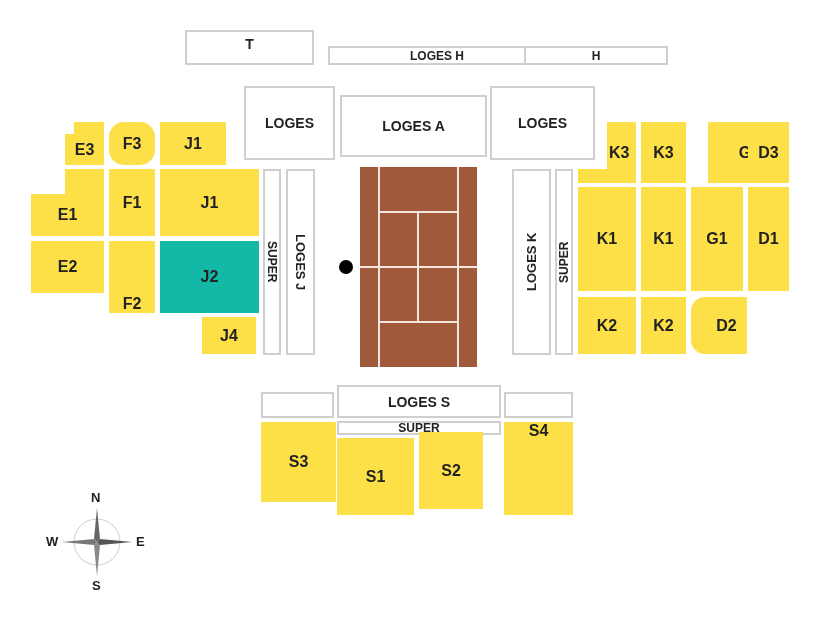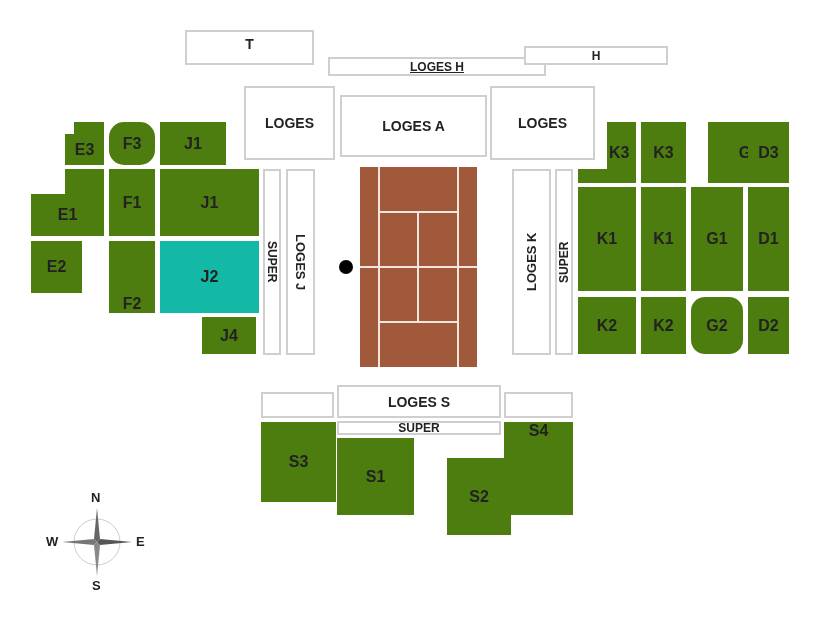--- a/index.html
+++ b/index.html
@@ -4,37 +4,37 @@
   <style>
     * { box-sizing: border-box; margin: 0; padding: 0; }
     html, body { width: 820px; height: 620px; background: #ffffff; overflow: hidden; }
     body { position: relative; font-family: "Liberation Sans", sans-serif; }
     .sec {
       position: absolute;
       display: flex; align-items: center; justify-content: center;
       font-weight: bold; color: #222; font-size: 16px;
       cursor: pointer;
     }
-    .grey { background: #4d7c0f; }
+    .grey { background: #fde047; }
     .white { background: #fff; border: 2px solid #cfcfcf; font-size: 14px; }
     .hl { background: #14b8a6; }
     .vert { writing-mode: vertical-rl; font-size: 13px; }
     .small { font-size: 12px; }
     .court { position: absolute; background: #a0593a; }
     .court-line { position: absolute; background: #f4e6df; }
     .dot { position: absolute; width: 14px; height: 14px; border-radius: 50%; background: #000; }
     .compass-letter { position: absolute; font-weight: bold; font-size: 13px; color: #222; }
   </style>
 </head>
 <body>
 
 <div class="sec white" style="left:185px;top:30px;width:129px;height:35px;align-items:flex-start;padding-top:4px;">
     <span>T</span>
   </div>
-<div class="sec white small" style="left:328px;top:57px;width:218px;height:19px;text-decoration:underline;">
+<div class="sec white small" style="left:328px;top:46px;width:218px;height:19px;">
     <span>LOGES H</span>
   </div>
 <div class="sec white small" style="left:524px;top:46px;width:144px;height:19px;">
     <span>H</span>
   </div>
 
 <div class="sec white" style="left:244px;top:86px;width:91px;height:74px;">
     <span>LOGES</span>
   </div>
 <div class="sec white" style="left:340px;top:95px;width:147px;height:62px;">
@@ -59,21 +59,21 @@
 <div class="sec grey" style="left:31px;top:194px;width:73px;height:42px;">
     <span>E1</span>
   </div>
 <div class="sec grey" style="left:109px;top:169px;width:46px;height:67px;">
     <span>F1</span>
   </div>
 <div class="sec grey" style="left:160px;top:169px;width:99px;height:67px;">
     <span>J1</span>
   </div>
 
-<div class="sec grey" style="left:31px;top:241px;width:51px;height:52px;">
+<div class="sec grey" style="left:31px;top:241px;width:73px;height:52px;">
     <span>E2</span>
   </div>
 <div class="sec grey" style="left:109px;top:241px;width:46px;height:72px;align-items:flex-end;">
     <span>F2</span>
   </div>
 <div class="sec hl" style="left:160px;top:241px;width:99px;height:72px;">
     <span>J2</span>
   </div>
 <div class="sec grey" style="left:202px;top:317px;width:54px;height:37px;">
     <span>J4</span>
@@ -133,40 +133,40 @@
 
 <div class="sec grey" style="left:578px;top:297px;width:58px;height:57px;">
     <span>K2</span>
   </div>
 <div class="sec grey" style="left:641px;top:297px;width:45px;height:57px;">
     <span>K2</span>
   </div>
 <div class="sec grey" style="left:691px;top:297px;width:52px;height:57px;border-radius:14px;">
     <span>G2</span>
   </div>
-<div class="sec grey" style="left:748px;top:297px;width:41px;height:57px;">
+<div class="sec grey" style="left:706px;top:297px;width:41px;height:57px;">
     <span>D2</span>
   </div>
 
 <div class="sec white" style="left:261px;top:392px;width:73px;height:26px;"></div>
 <div class="sec white" style="left:337px;top:385px;width:164px;height:33px;">
     <span>LOGES S</span>
   </div>
 <div class="sec white" style="left:504px;top:392px;width:69px;height:26px;"></div>
 <div class="sec white small" style="left:337px;top:421px;width:164px;height:14px;font-size:12px;">
     <span>SUPER</span>
   </div>
 
 <div class="sec grey" style="left:261px;top:422px;width:75px;height:80px;">
     <span>S3</span>
   </div>
 <div class="sec grey" style="left:337px;top:438px;width:77px;height:77px;">
     <span>S1</span>
   </div>
-<div class="sec grey" style="left:419px;top:458px;width:64px;height:77px;margin-left:28px;">
+<div class="sec grey" style="left:419px;top:432px;width:64px;height:77px;">
     <span>S2</span>
   </div>
 <div class="sec grey" style="left:504px;top:422px;width:69px;height:93px;align-items:flex-start;">
     <span>S4</span>
   </div>
 
 <div style="position:absolute;left:40px;top:488px;width:110px;height:110px;">
   <span class="compass-letter" style="left:51px;top:2px;">N</span>
   <span class="compass-letter" style="left:52px;top:90px;">S</span>
   <span class="compass-letter" style="left:6px;top:46px;">W</span>

